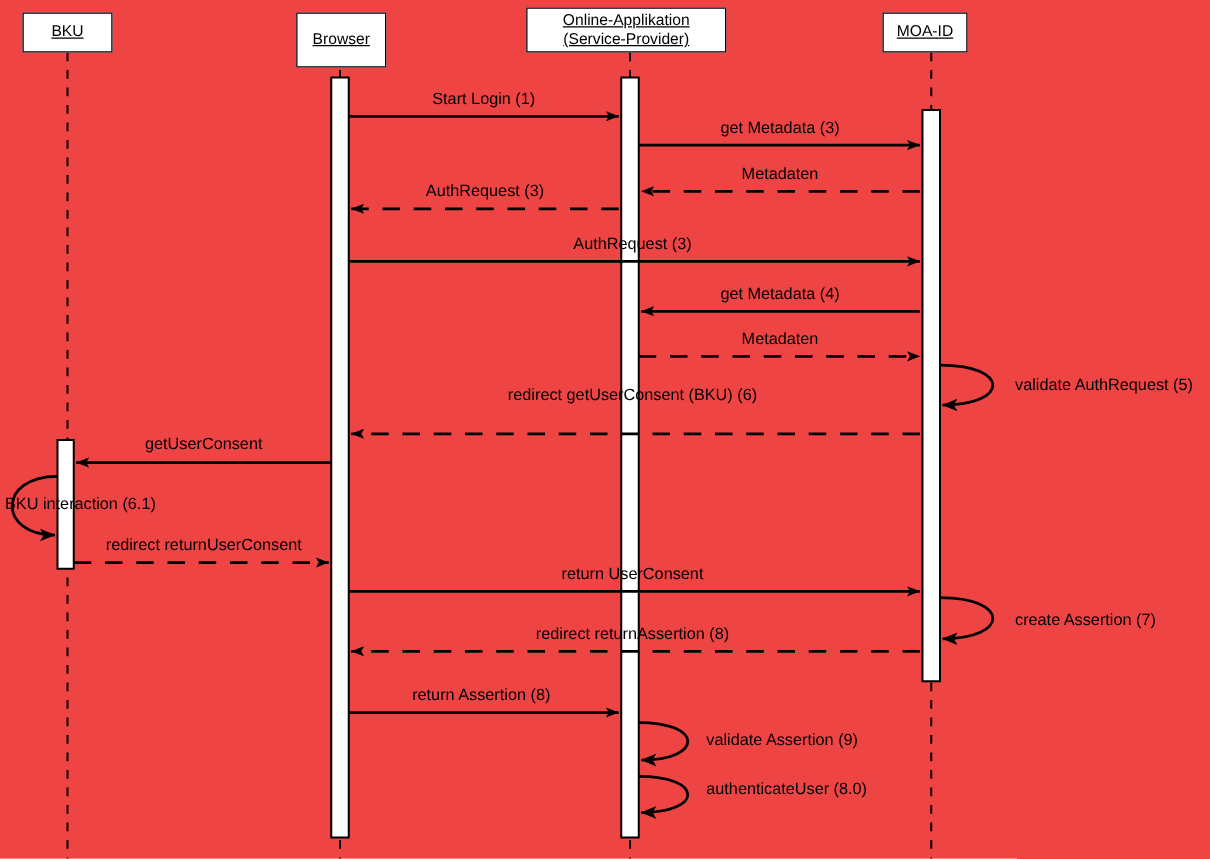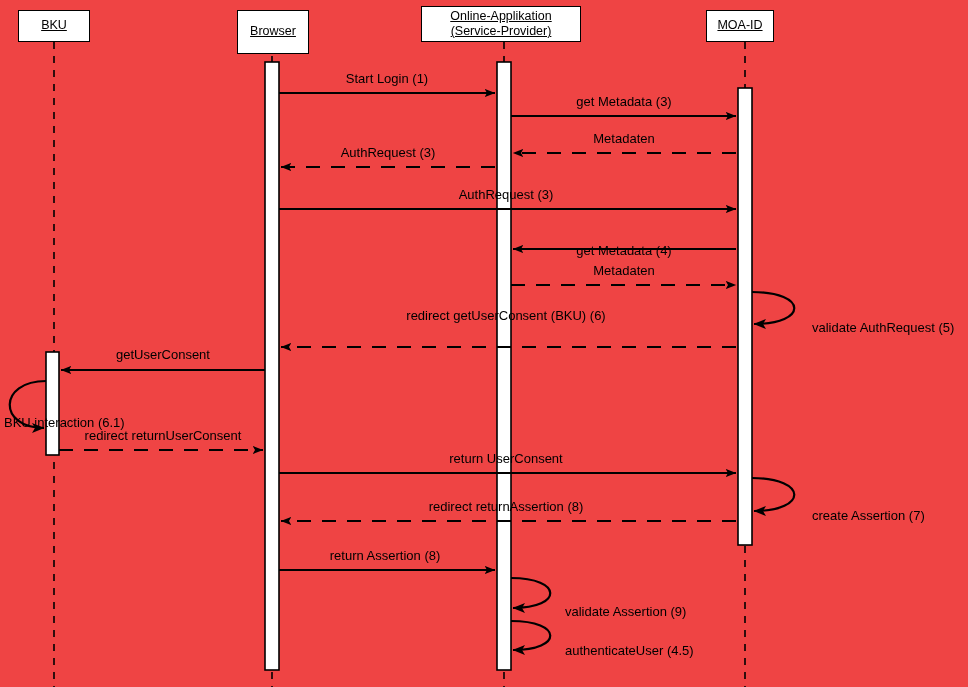--- a/index.html
+++ b/index.html
@@ -50,21 +50,20 @@
     white-space: nowrap;
     color: #000000;
     z-index: 6;
     background: transparent;
   }
   .msg-label.center {
     transform: translateX(-50%);
   }
   .msg-label.left {
     transform: translateX(0);
-    margin-top: 20px;
   }
 </style>
 </head>
 <body>
 
 <div id="canvas">
 
   <svg id="svg-layer" viewBox="0 0 968 687" xmlns="http://www.w3.org/2000/svg">
     <defs>
       <marker id="arrow-solid" markerWidth="11" markerHeight="9" refX="10.4" refY="4.5" orient="auto" markerUnits="userSpaceOnUse">
@@ -123,28 +122,28 @@
       <div class="lifeline-box" style="left: 706px; top: 10px; width: 68px; height: 32px;">
         <span class="lbl">MOA-ID</span>
       </div>
     </div>
   <div id="labels-layer">
       <div class="msg-label center" style="left: 387px; top: 71px;">Start Login (1)</div>
       <div class="msg-label center" style="left: 624px; top: 94px;">get Metadata (3)</div>
       <div class="msg-label center" style="left: 624px; top: 131px;">Metadaten</div>
       <div class="msg-label center" style="left: 388px; top: 145px;">AuthRequest (3)</div>
       <div class="msg-label center" style="left: 506px; top: 187px;">AuthRequest (3)</div>
-      <div class="msg-label center" style="left: 624px; top: 227px; margin-top: 16px;">get Metadata (4)</div>
+      <div class="msg-label center" style="left: 624px; top: 227px;">get Metadata (4)</div>
       <div class="msg-label center" style="left: 624px; top: 263px;">Metadaten</div>
       <div class="msg-label center" style="left: 506px; top: 308px;">redirect getUserConsent (BKU) (6)</div>
       <div class="msg-label center" style="left: 163px; top: 347px; text-align: center;">getUserConsent</div>
       <div class="msg-label center" style="left: 163px; top: 428px; text-align: right;">redirect returnUserConsent</div>
       <div class="msg-label center" style="left: 506px; top: 451px;">return UserConsent</div>
       <div class="msg-label center" style="left: 506px; top: 499px;">redirect returnAssertion (8)</div>
       <div class="msg-label center" style="left: 385px; top: 548px;">return Assertion (8)</div>
       <div class="msg-label left" style="left: 812px; top: 300px;">validate AuthRequest (5)</div>
       <div class="msg-label left" style="left: 4px; top: 395px;">BKU interaction (6.1)</div>
       <div class="msg-label left" style="left: 812px; top: 488px;">create Assertion (7)</div>
       <div class="msg-label left" style="left: 565px; top: 584px;">validate Assertion (9)</div>
-      <div class="msg-label left" style="left: 565px; top: 623px;">authenticateUser (4.5)</div>
+      <div class="msg-label left" style="left: 565px; top: 623px;">authenticateUser (8.0)</div>
     </div>
 
 </div>
 
 </body></html>

